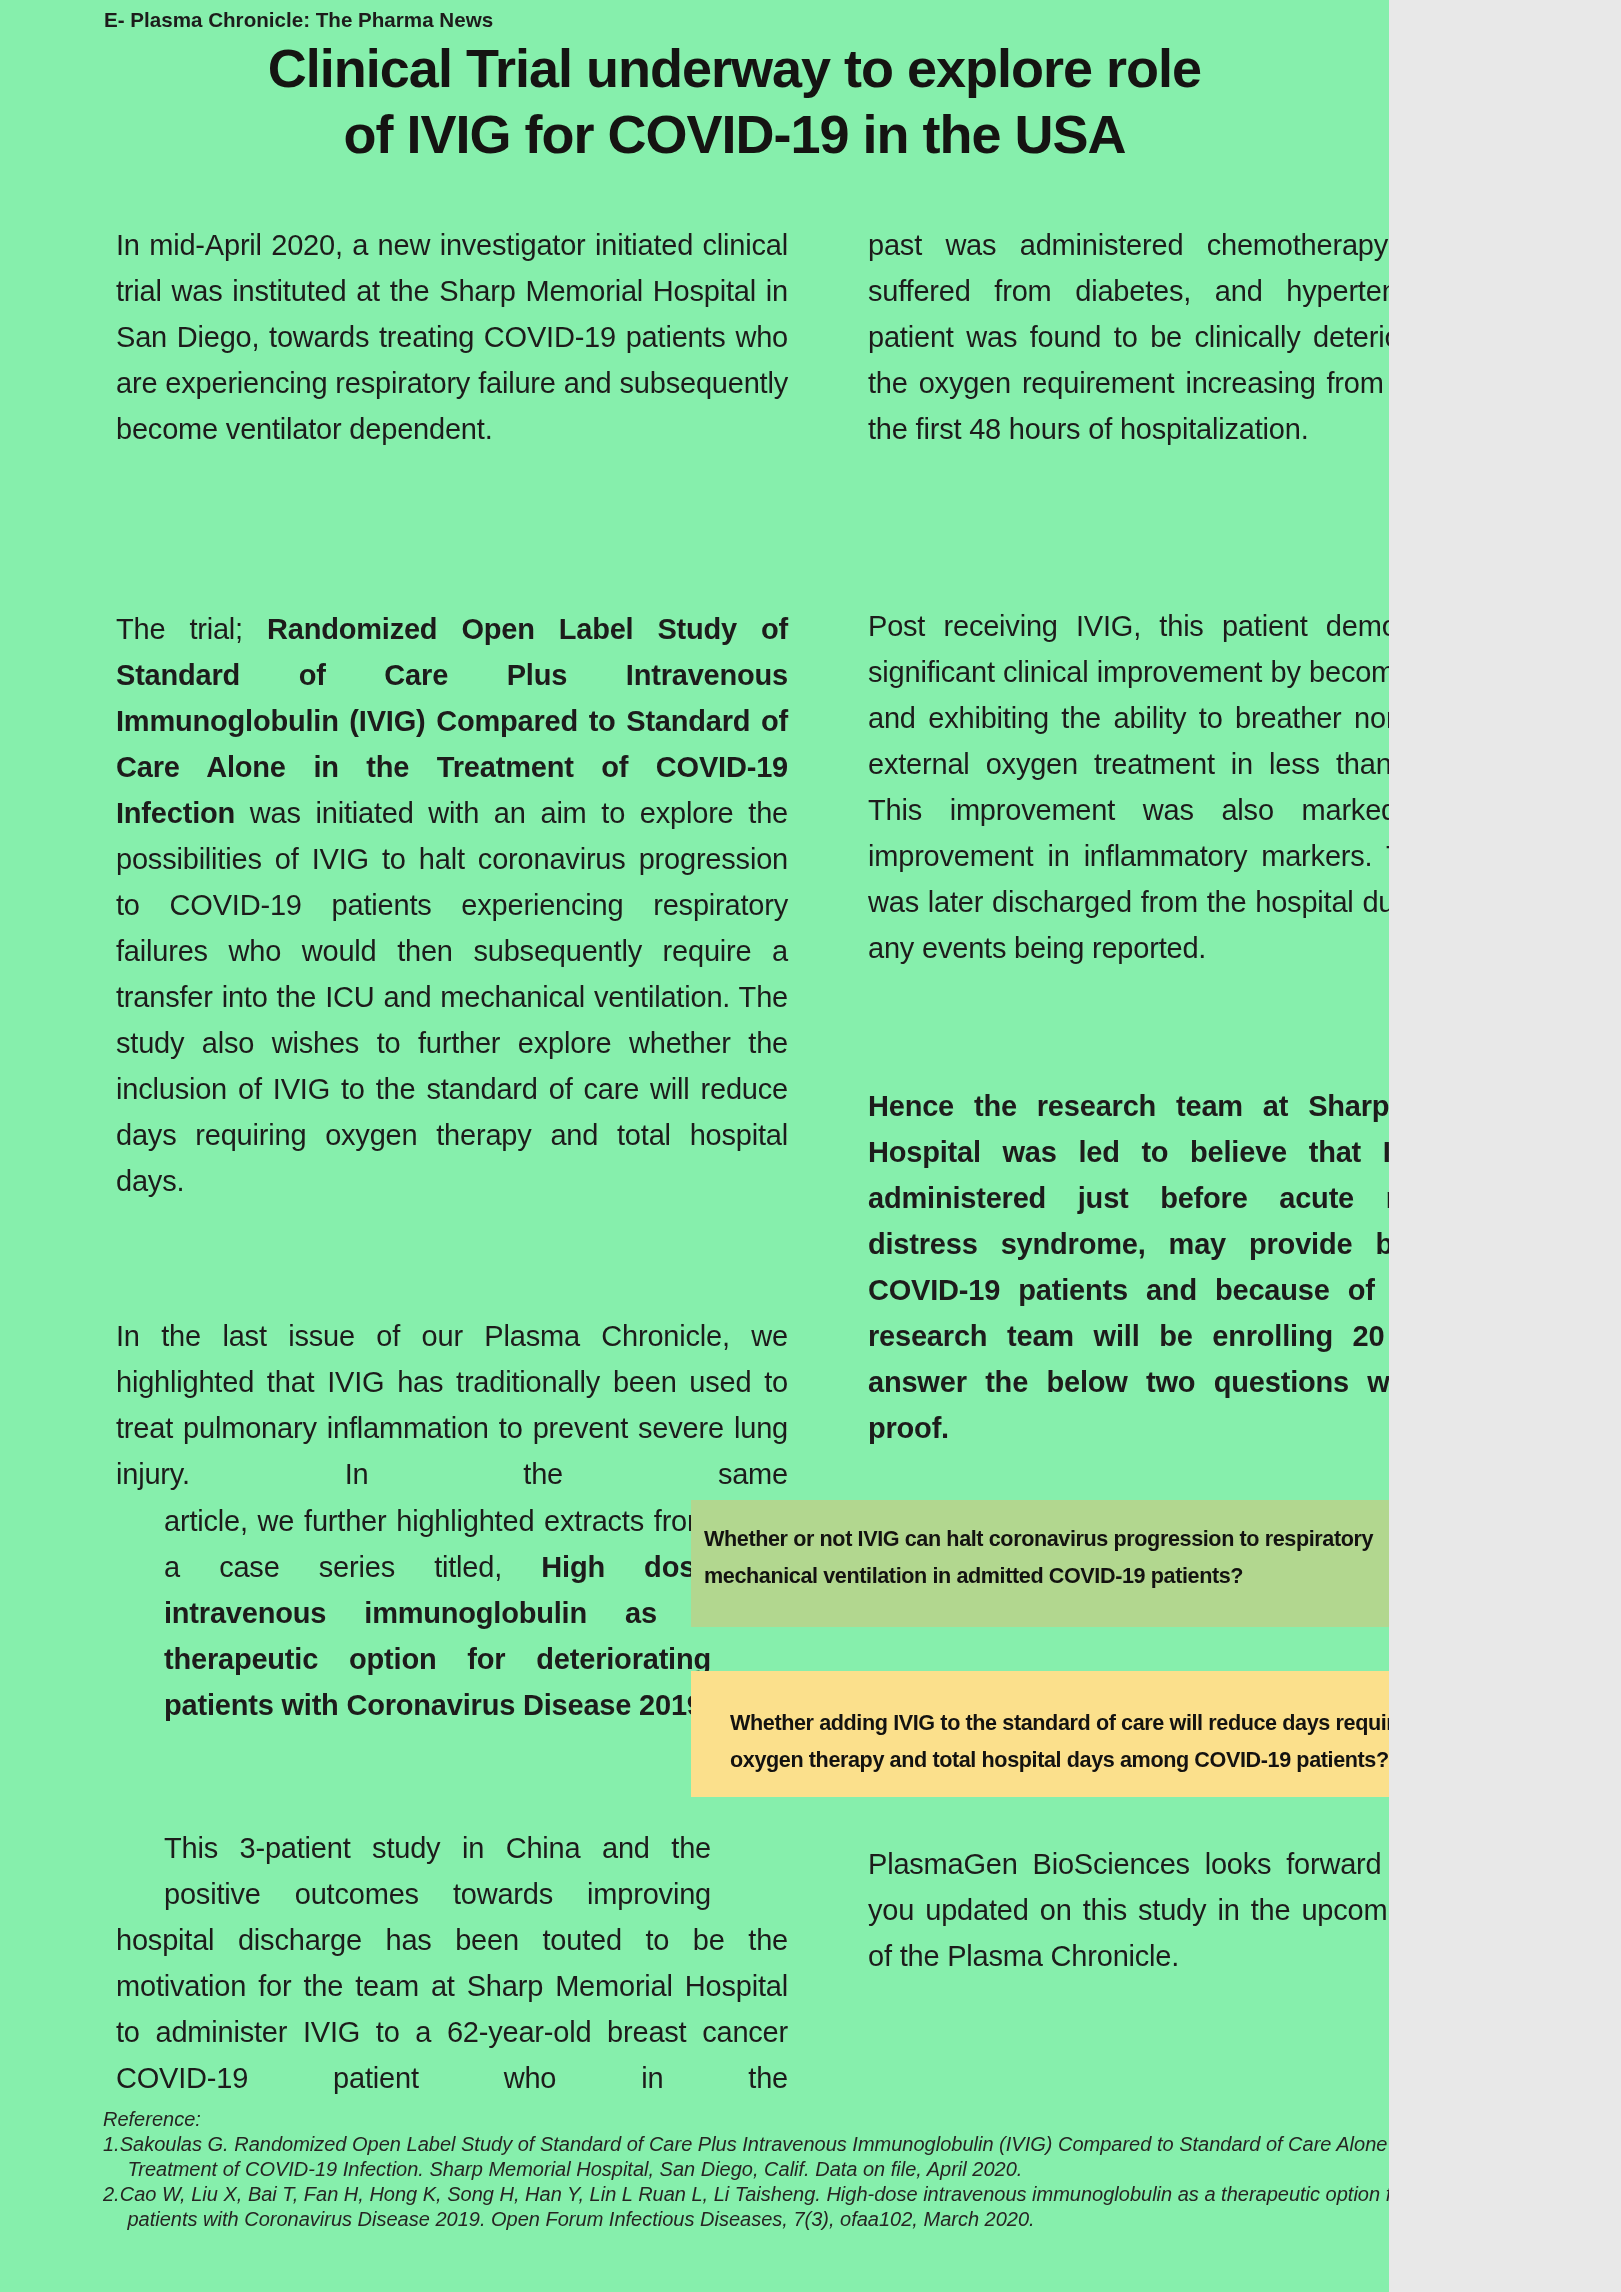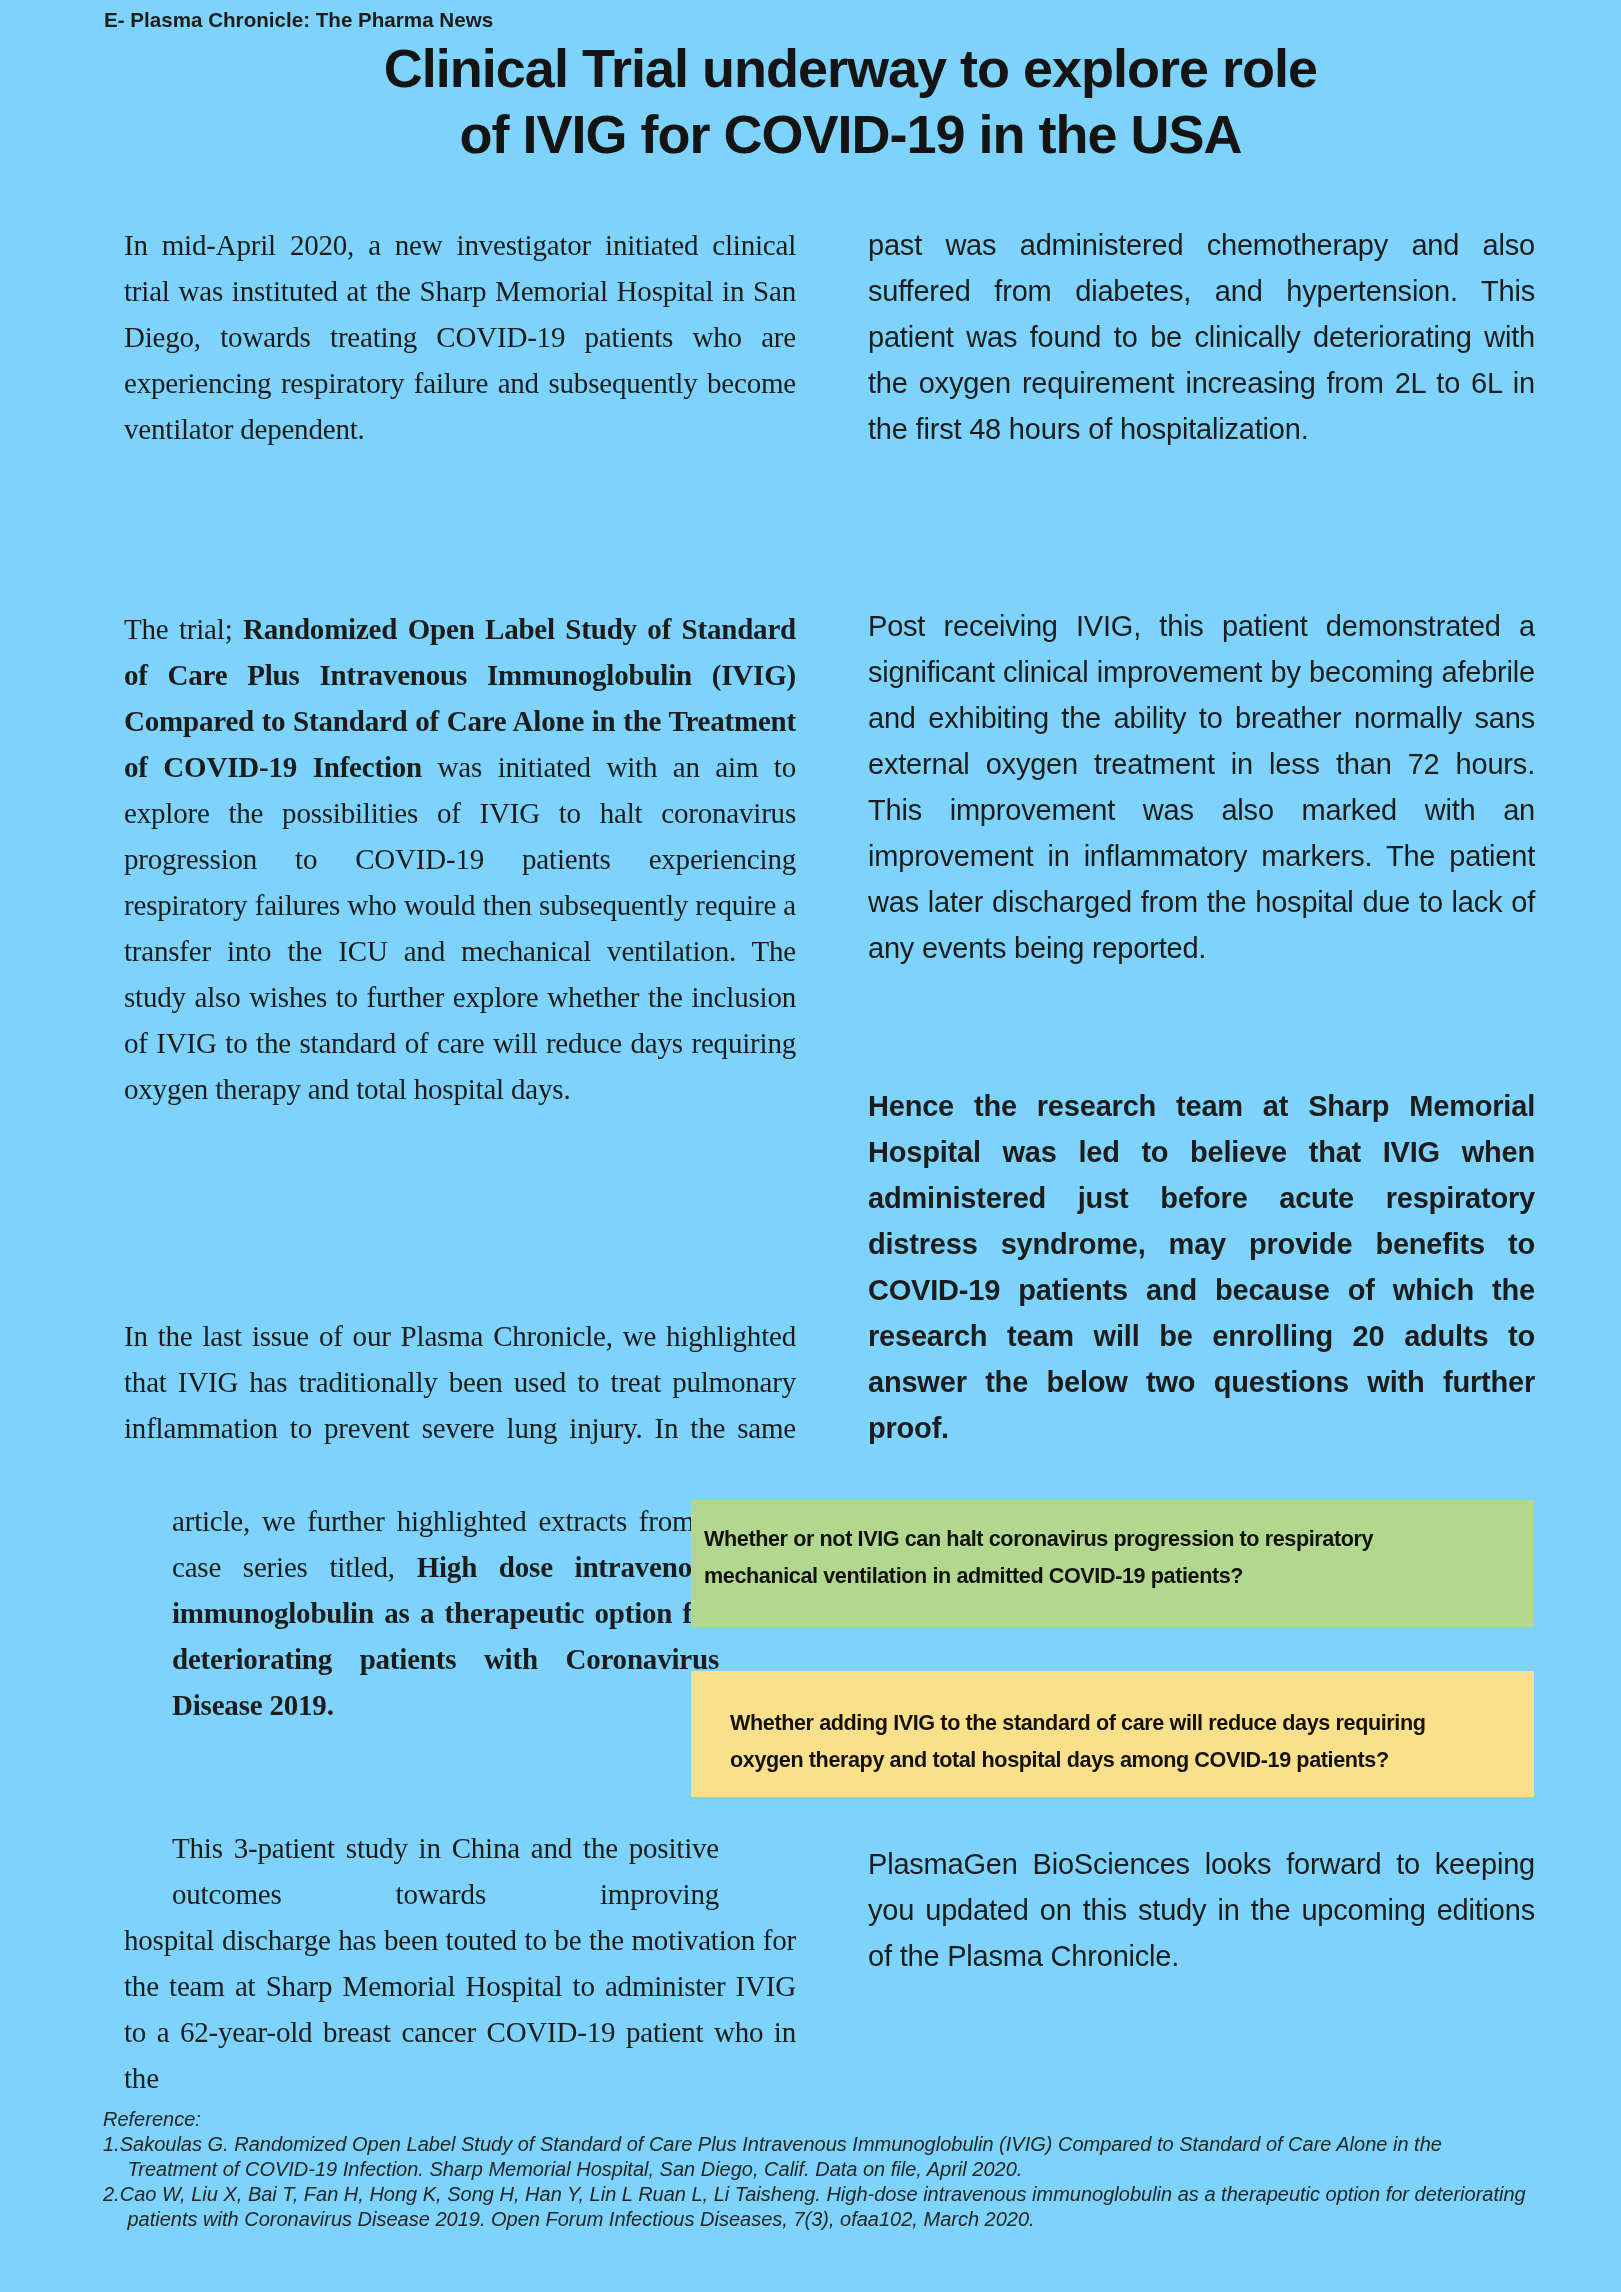--- a/index.html
+++ b/index.html
@@ -1,40 +1,40 @@
 <!DOCTYPE html>
 <html><head>
 <meta charset="utf-8">
 <style>
   html,body{margin:0;padding:0;background:#e8e8e8;}
   .page{
     position:relative;
-    width:1621px;height:2293px;
-    background:#7dd3fc;
+    width:1389px;height:2293px;
+    background:#86efac;
     font-family:"Liberation Sans",sans-serif;
     color:#1d1c1b;
     overflow:hidden;
   }
   .masthead{
     position:absolute;left:104px;top:7.8px;
     font-size:20.6px;font-weight:600;letter-spacing:0;
   }
   .title{
     position:absolute;left:0;top:35px;width:100%;
     margin:0;text-align:center;
     font-size:54px;line-height:66px;font-weight:700;
     letter-spacing:-1px;color:#151412;padding-left:40px;
   }
   .title span{display:block;}
   .body{
     position:absolute;margin:0;
     font-size:29px;line-height:46px;
     text-align:justify;letter-spacing:-0.2px;
   }
-  .col-l{left:124px;width:672px;font-family:Liberation Serif, serif;}
+  .col-l{left:116px;width:672px;}
   .col-r{left:868px;width:667px;}
   .narrow{width:547px;margin-left:48px;}
   .stretch-last{text-align-last:justify;}
   .pos-p1{top:222px;}
   .pos-p2{top:606px;}
   .pos-p3a{top:1313px;}
   .pos-p3b{top:1498px;}
   .pos-p4a{top:1825px;}
   .pos-p4b{top:1917px;}
   .pos-r1{top:222px;}

